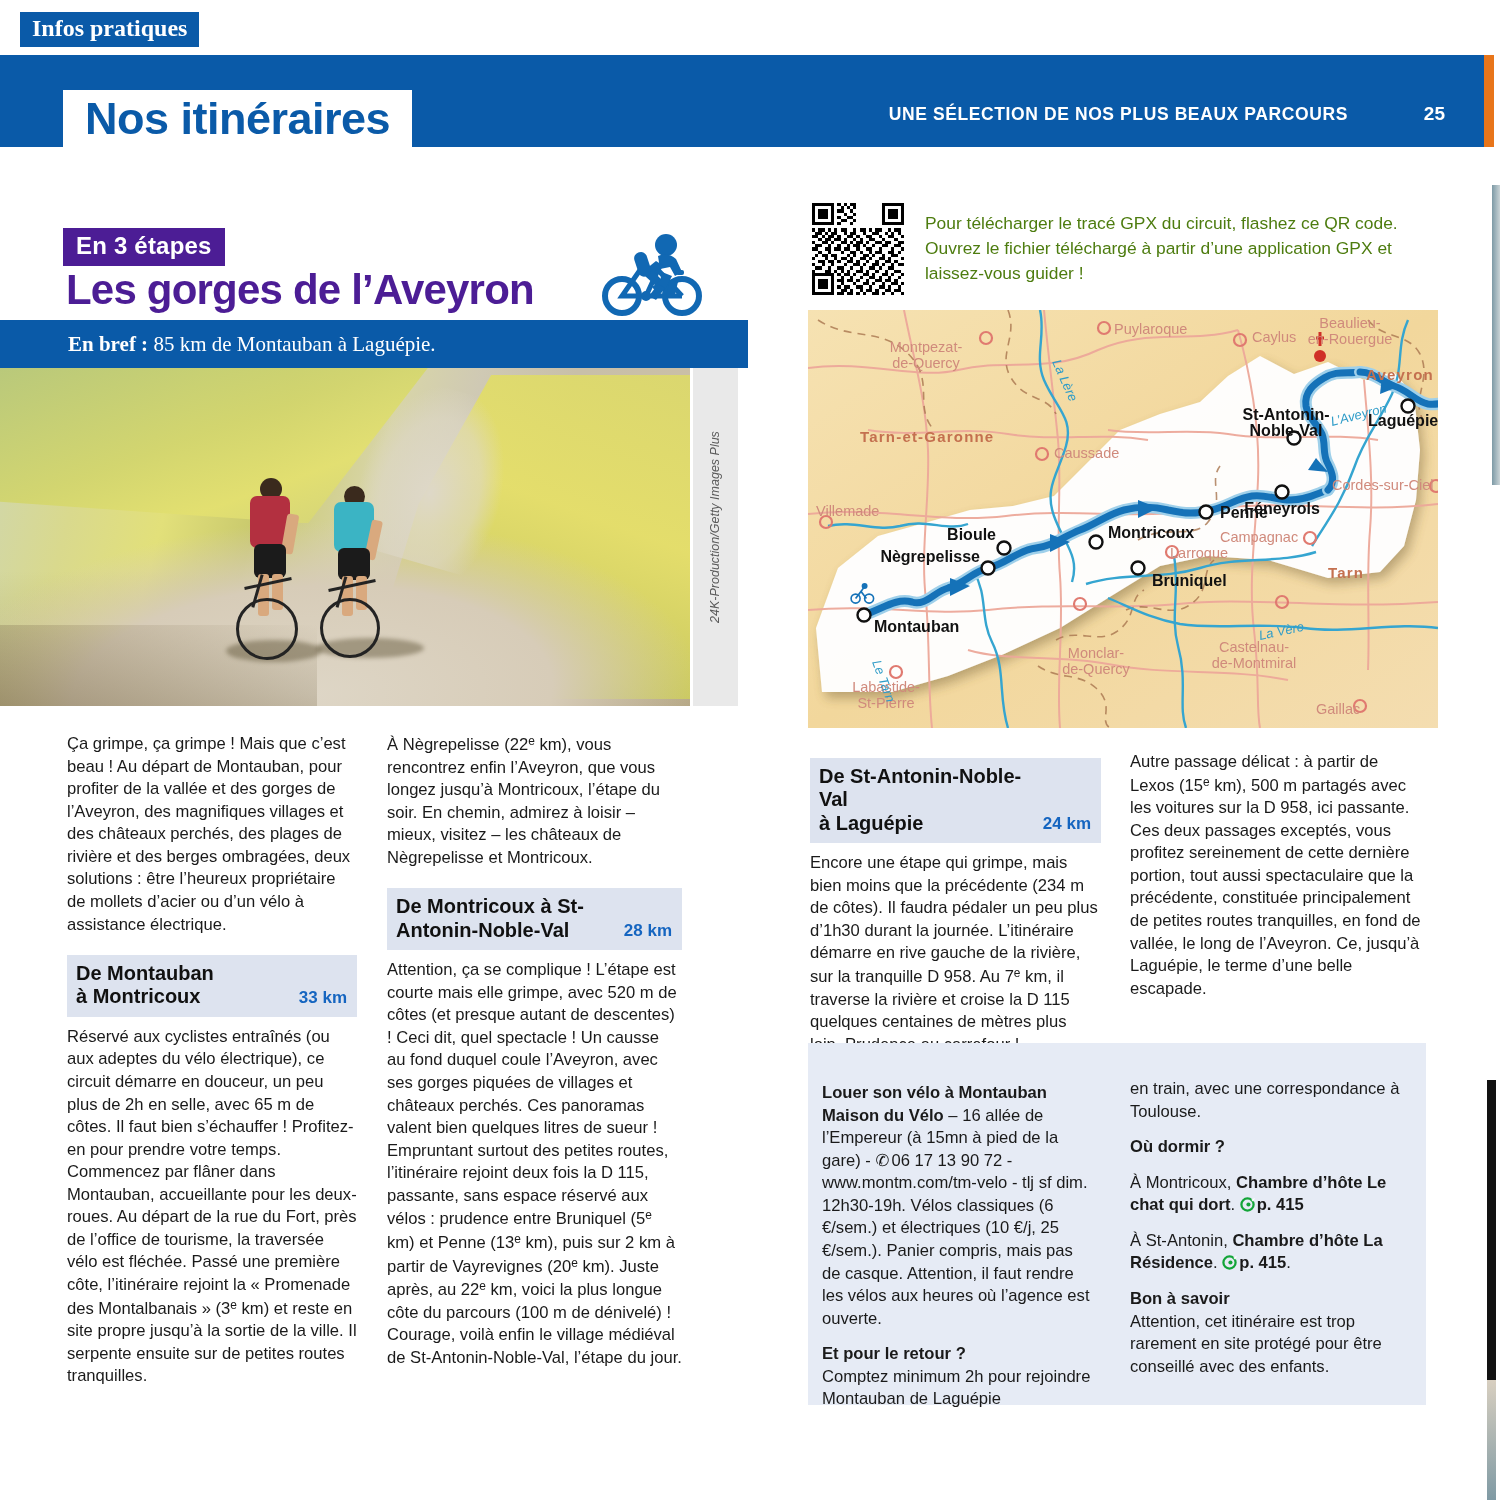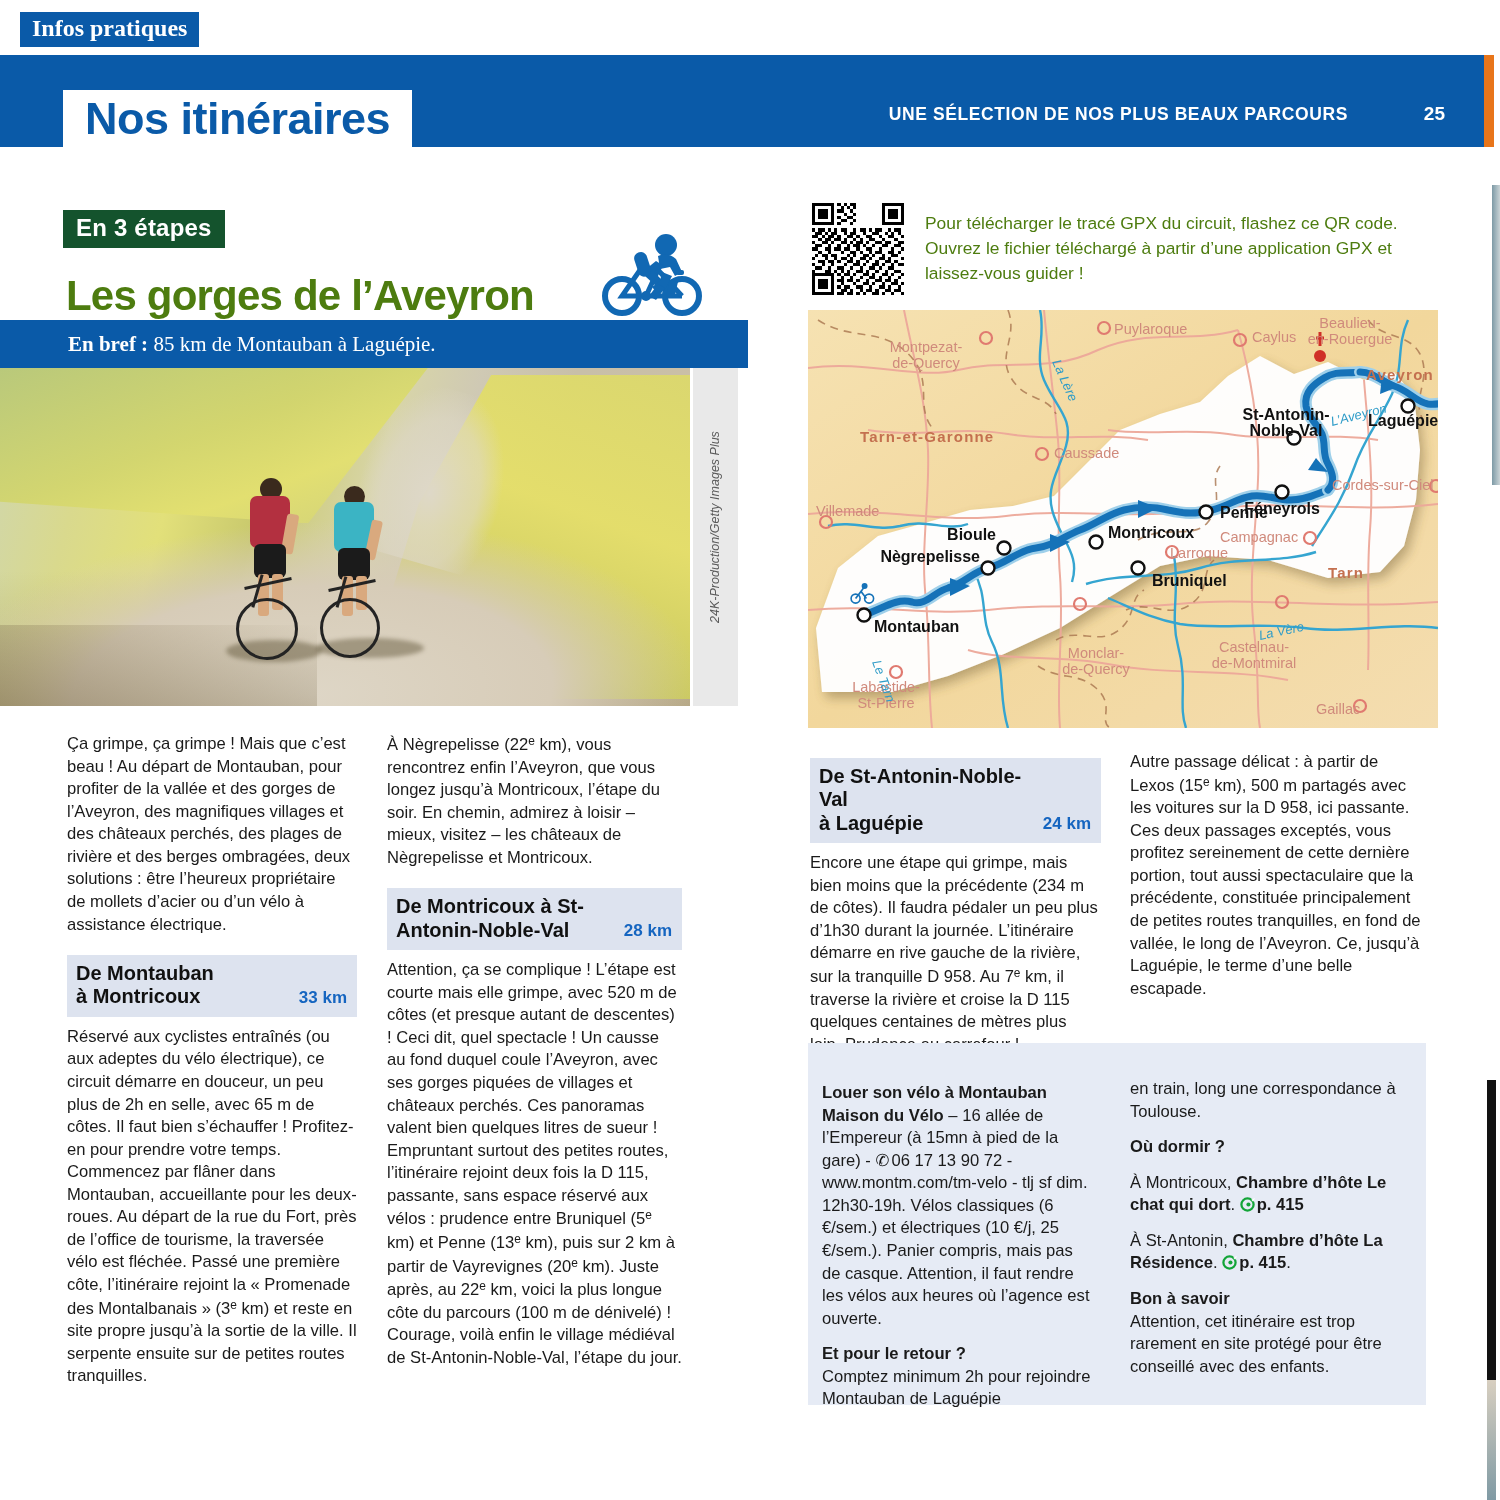--- a/index.html
+++ b/index.html
@@ -37,27 +37,27 @@
     position:absolute; right:152px; top:104px;
     color:#ffffff; font-size:17.5px; font-weight:bold; letter-spacing:0.6px;
   }
   .hdr-page {
     position:absolute; right:55px; top:103px;
     color:#ffffff; font-size:19px; font-weight:bold;
   }
 
   
   .badge-etapes {
-    position:absolute; left:63px; top:210px;
-    background:#14532d; color:#fff; font-size:24px; font-weight:bold;
+    position:absolute; left:63px; top:228px;
+    background:#4c1d95; color:#fff; font-size:24px; font-weight:bold;
     padding:4px 13px 6px 13px; letter-spacing:0.2px;
   }
   .route-title {
-    position:absolute; left:66px; top:272px;
-    font-size:42px; font-weight:bold; color:#4d7c0f; letter-spacing:-0.8px;
+    position:absolute; left:66px; top:266px;
+    font-size:42px; font-weight:bold; color:#4c1d95; letter-spacing:-0.8px;
   }
   .bike-icon {
     position:absolute; left:596px; top:228px; width:112px; height:90px;
   }
   .enbref-bar {
     position:absolute; left:0; top:320px; width:748px; height:48px;
     background:#0a5aa8;
   }
   .enbref-text {
     position:absolute; left:68px; top:332px;
@@ -700,21 +700,21 @@
   <div class="infos-badge">Infos pratiques</div>
 
   <div class="infos-col infos-l">
     <div><b>Louer son vélo à Montauban</b></div>
     <div><b>Maison du Vélo</b><span> – 16 allée de l’Empereur (à 15mn à pied de la gare) - </span><span class="ico-phone">✆</span><span>06 17 13 90 72</span><span> - www.montm.com/tm-velo - tlj sf dim. 12h30-19h. Vélos classiques (6 €/sem.) et électriques (10 €/j, 25 €/sem.). Panier compris, mais pas de casque. Attention, il faut rendre les vélos aux heures où l’agence est ouverte.</span></div>
     <div class="blk"><b>Et pour le retour ?</b></div>
     <div>Comptez minimum 2h pour rejoindre Montauban de Laguépie</div>
   </div>
 
   <div class="infos-col infos-r">
-    <div>en train, long une correspondance à Toulouse.</div>
+    <div>en train, avec une correspondance à Toulouse.</div>
 
     <div class="blk"><b>Où dormir ?</b></div>
 
     <div class="blk"><span>À Montricoux, </span><b>Chambre d’hôte Le chat qui dort</b><span>.</span> <span class="ico-point"><svg viewBox="0 0 16 16" width="15" height="15">
             <circle cx="8" cy="8" r="6.5" fill="none" stroke="#13a538" stroke-width="2.4"></circle>
             <circle cx="9" cy="8" r="2.2" fill="#13a538"></circle>
             <path d="M12 3 L16 1 L14 5 Z" fill="#fff"></path>
           </svg></span><b>p. 415</b></div>
 
     <div class="blk"><span>À St-Antonin, </span><b>Chambre d’hôte La Résidence</b><span>.</span> <span class="ico-point"><svg viewBox="0 0 16 16" width="15" height="15">

